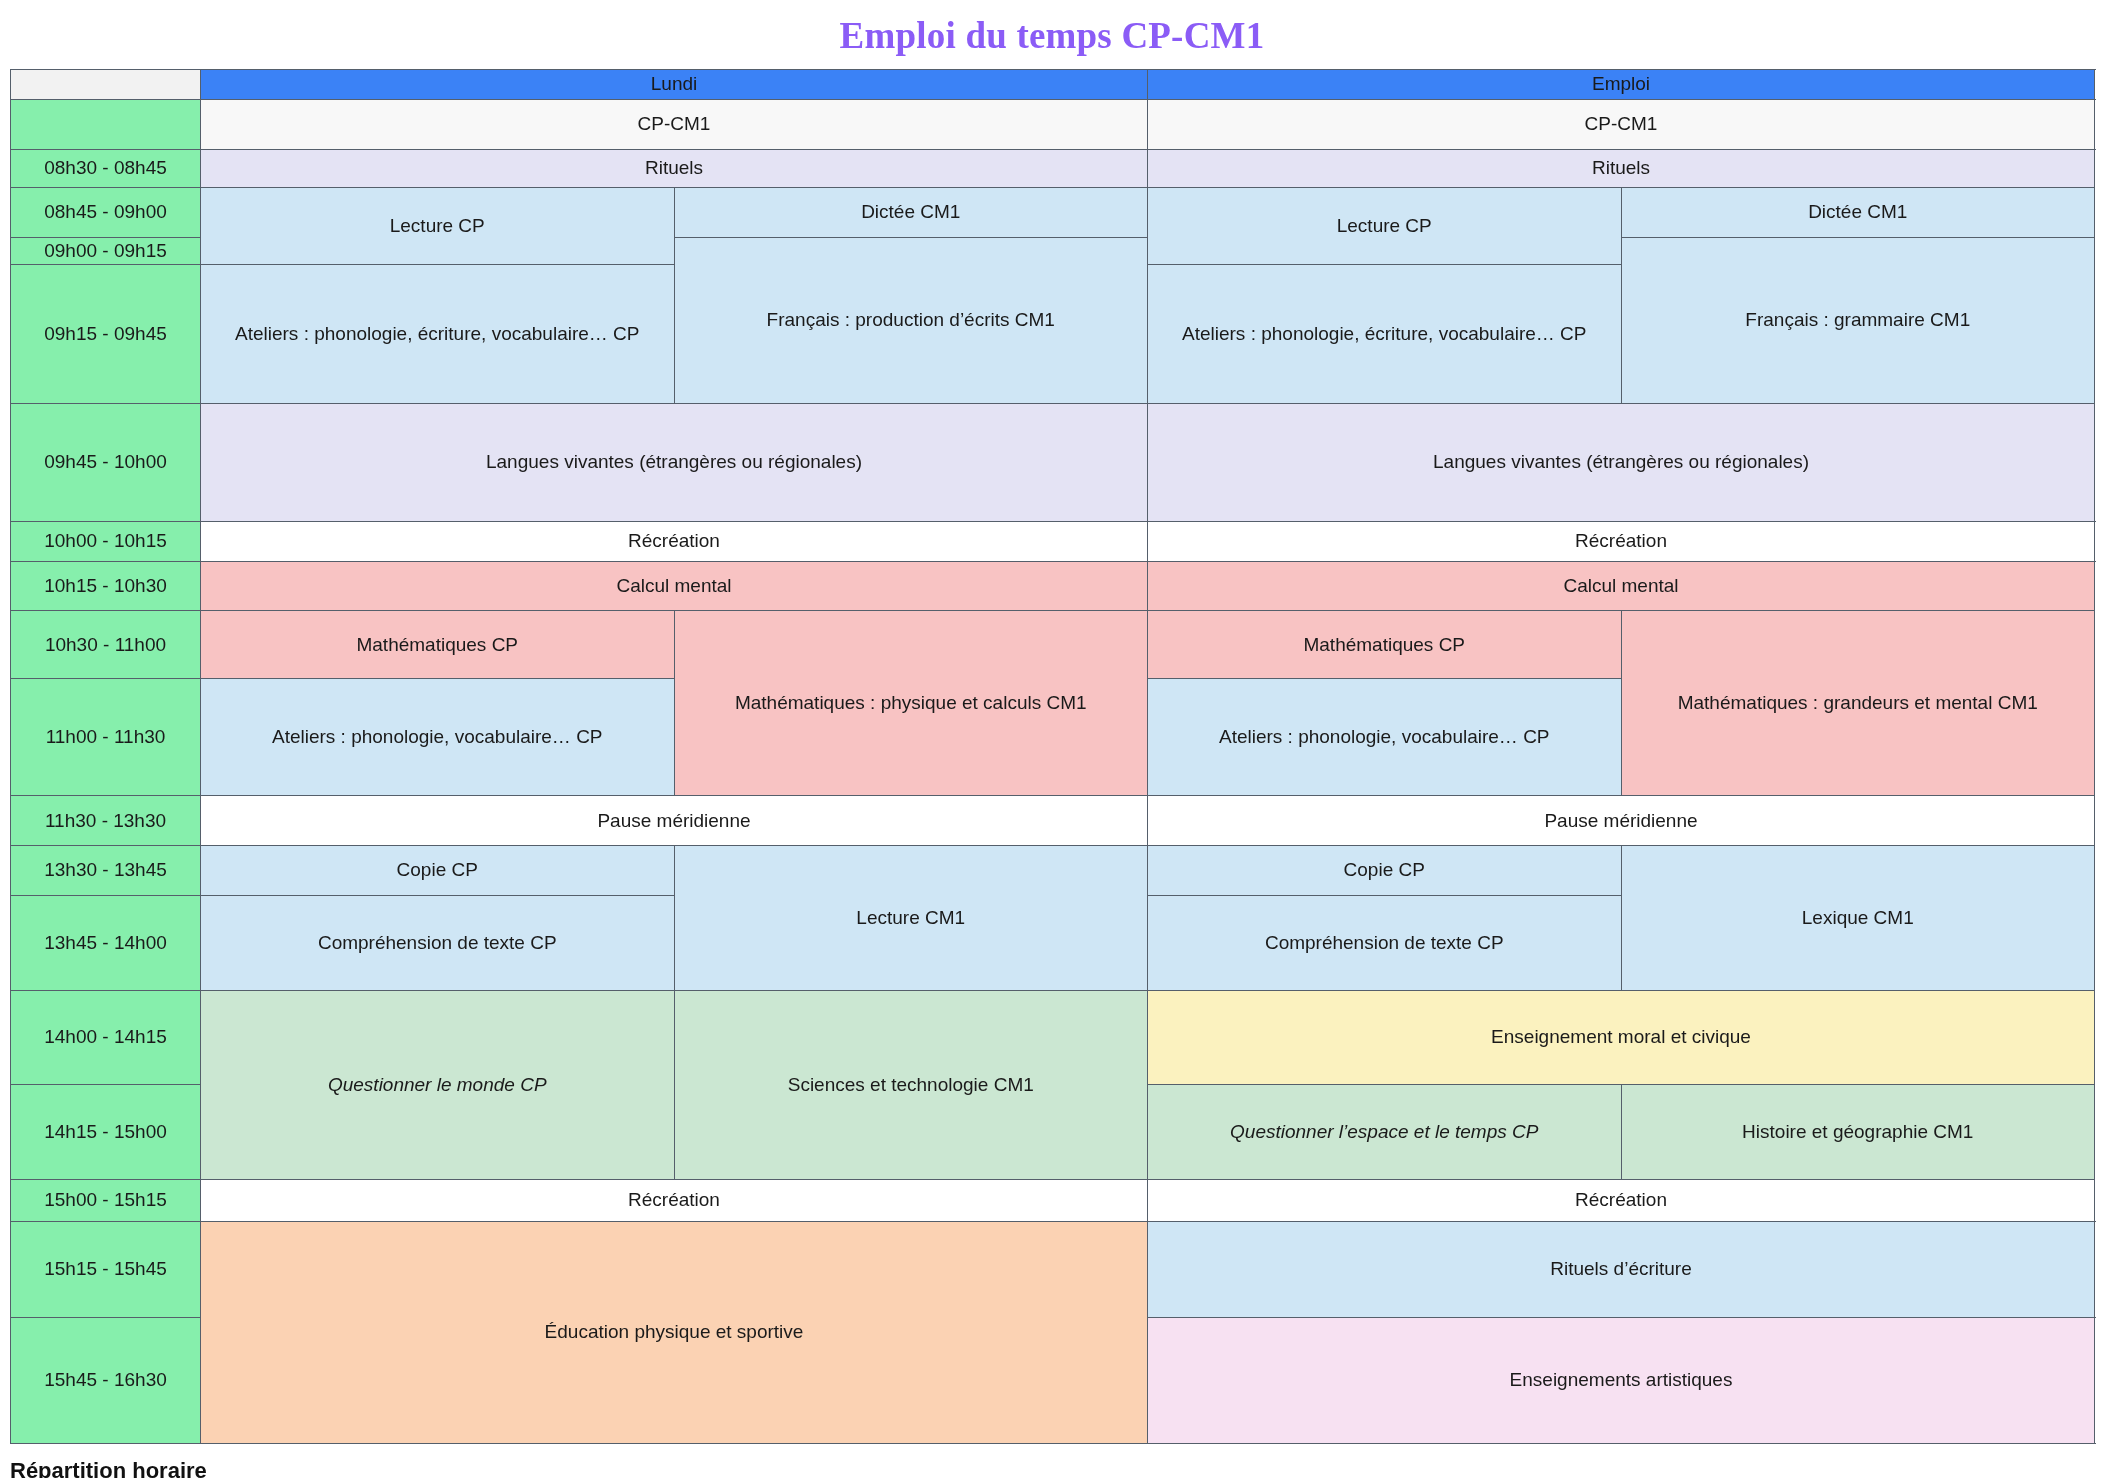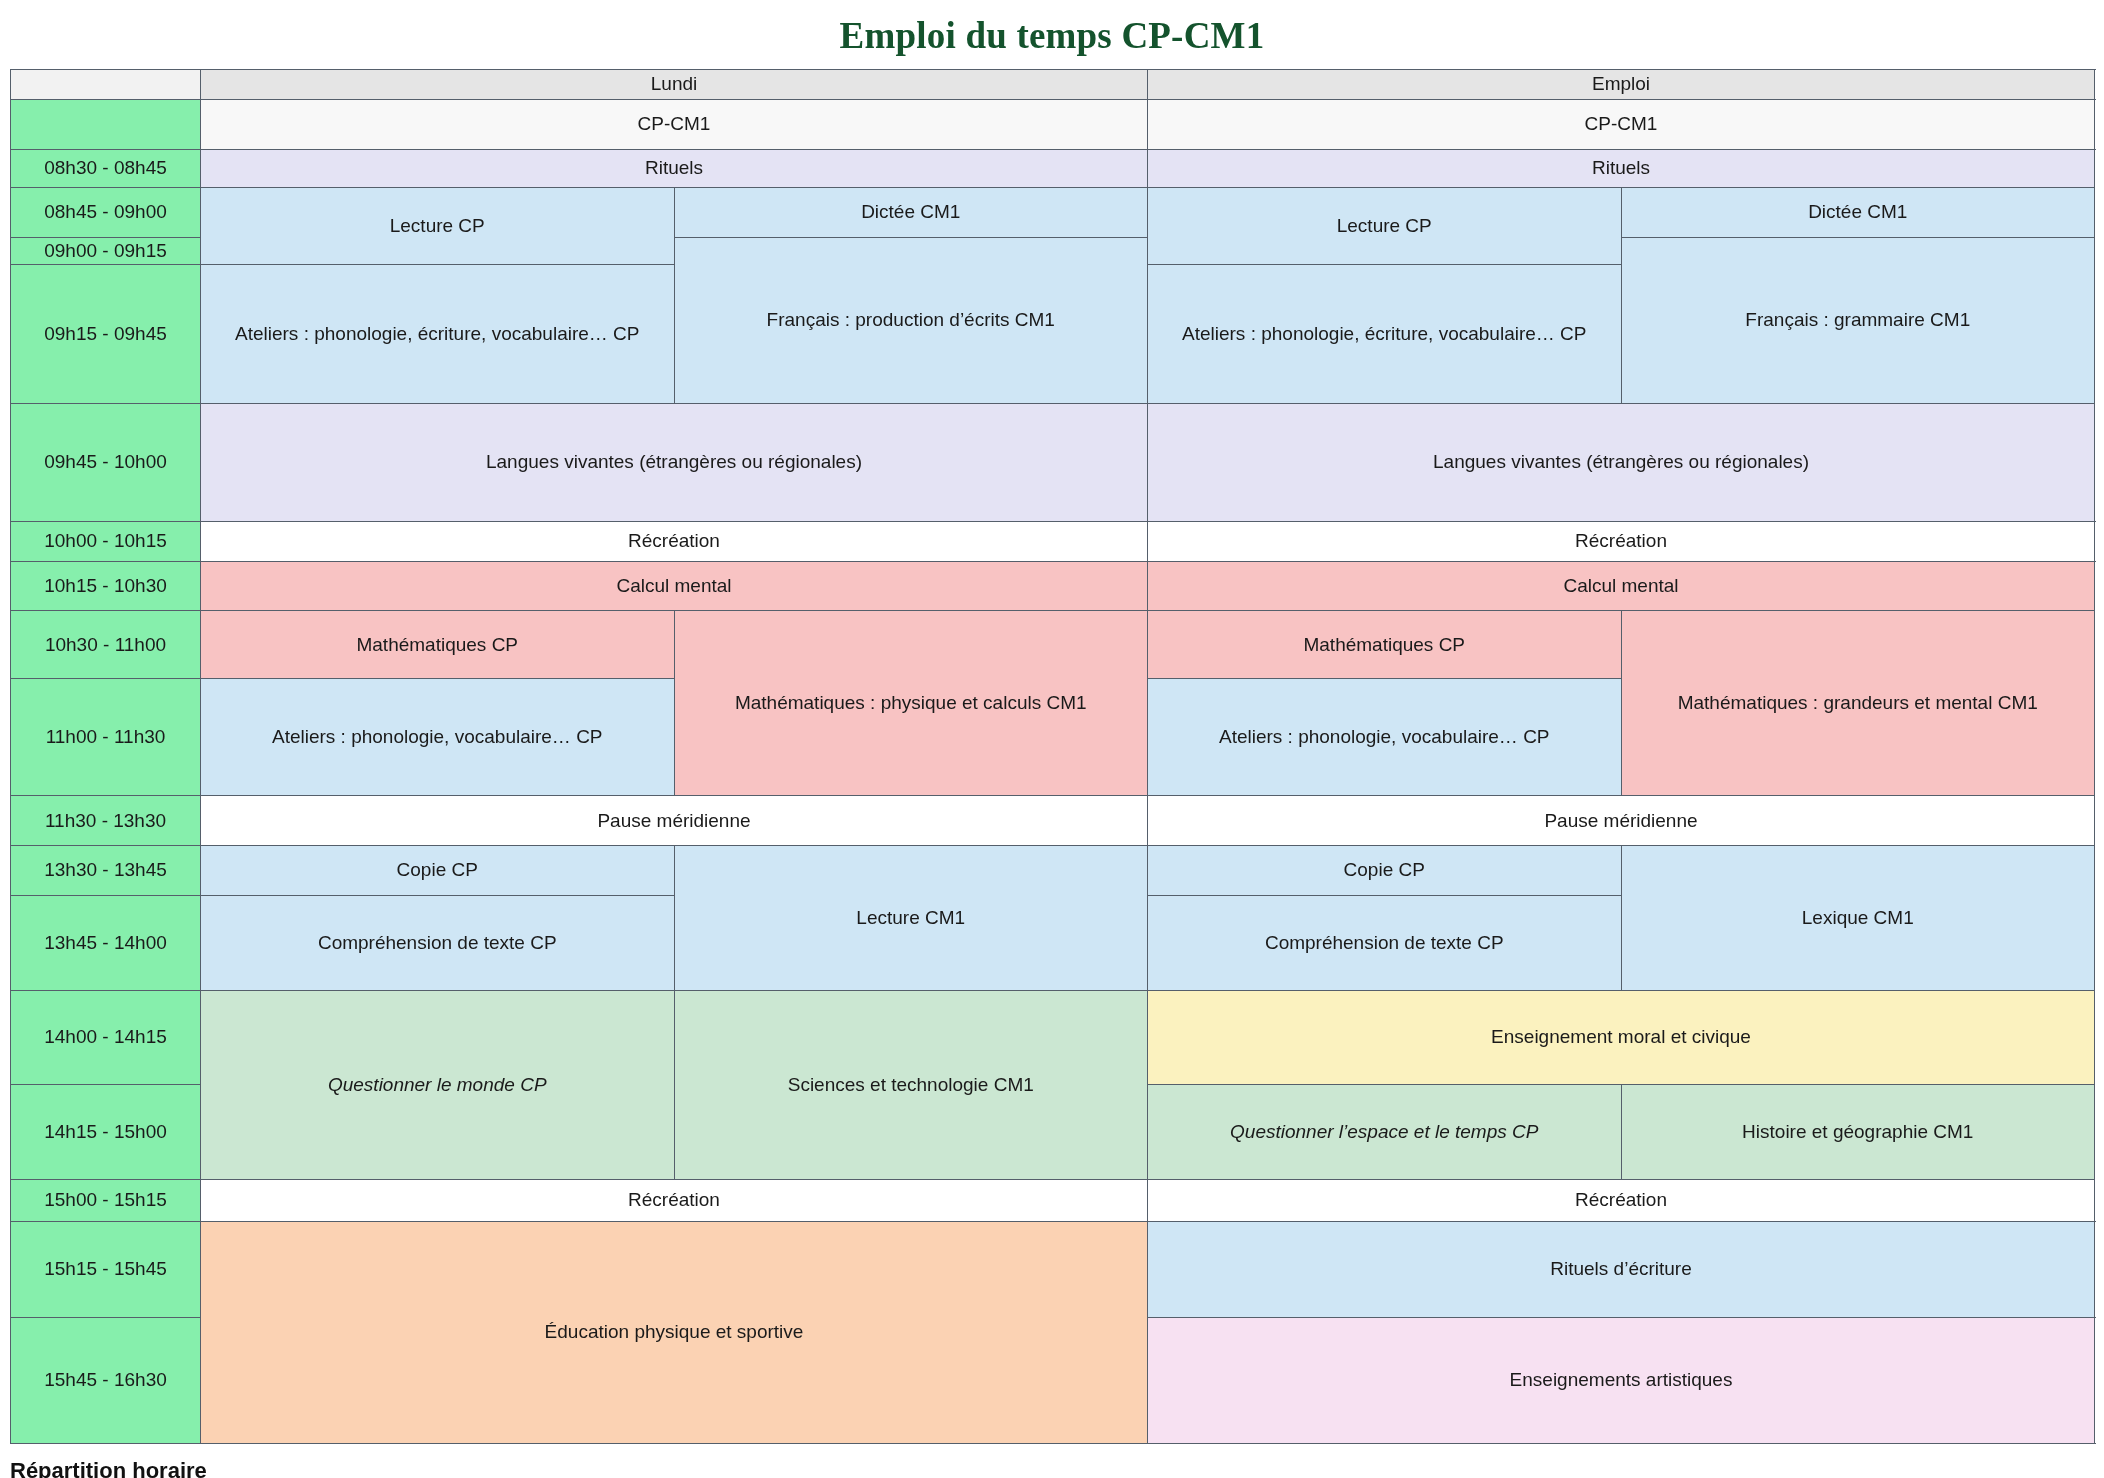--- a/index.html
+++ b/index.html
@@ -13,21 +13,21 @@
   #page {
     width: 2104px;
     padding: 8px 10px 10px 10px;
   }
 
   h1#title {
     text-align: center;
     font-family: "Liberation Serif", serif;
     font-size: 37px;
     font-weight: 700;
-    color: #14532d;
+    color: #8b5cf6;
     margin: 6px 0 12px 0;
     letter-spacing: 0.2px;
   }
 
   table.tt {
     border-collapse: collapse;
     width: 2084px;
     table-layout: fixed;
   }
   table.tt td, table.tt th {
@@ -38,21 +38,21 @@
     text-align: center;
     vertical-align: middle;
     line-height: 1.18;
     font-weight: 400;
     overflow: hidden;
   }
   col.hourcol { width: 190px; }
   col.daycol  { width: 473.5px; }
 
   th.dayhead {
-    background: #e5e5e5;
+    background: #3b82f6;
     font-weight: 700;
     font-size: 20px;
     height: 30px;
   }
   th.corner { background: #f2f2f2; }
   td.classhead {
     background: #f8f8f8;
     font-weight: 700;
     font-size: 20px;
     height: 30px;

